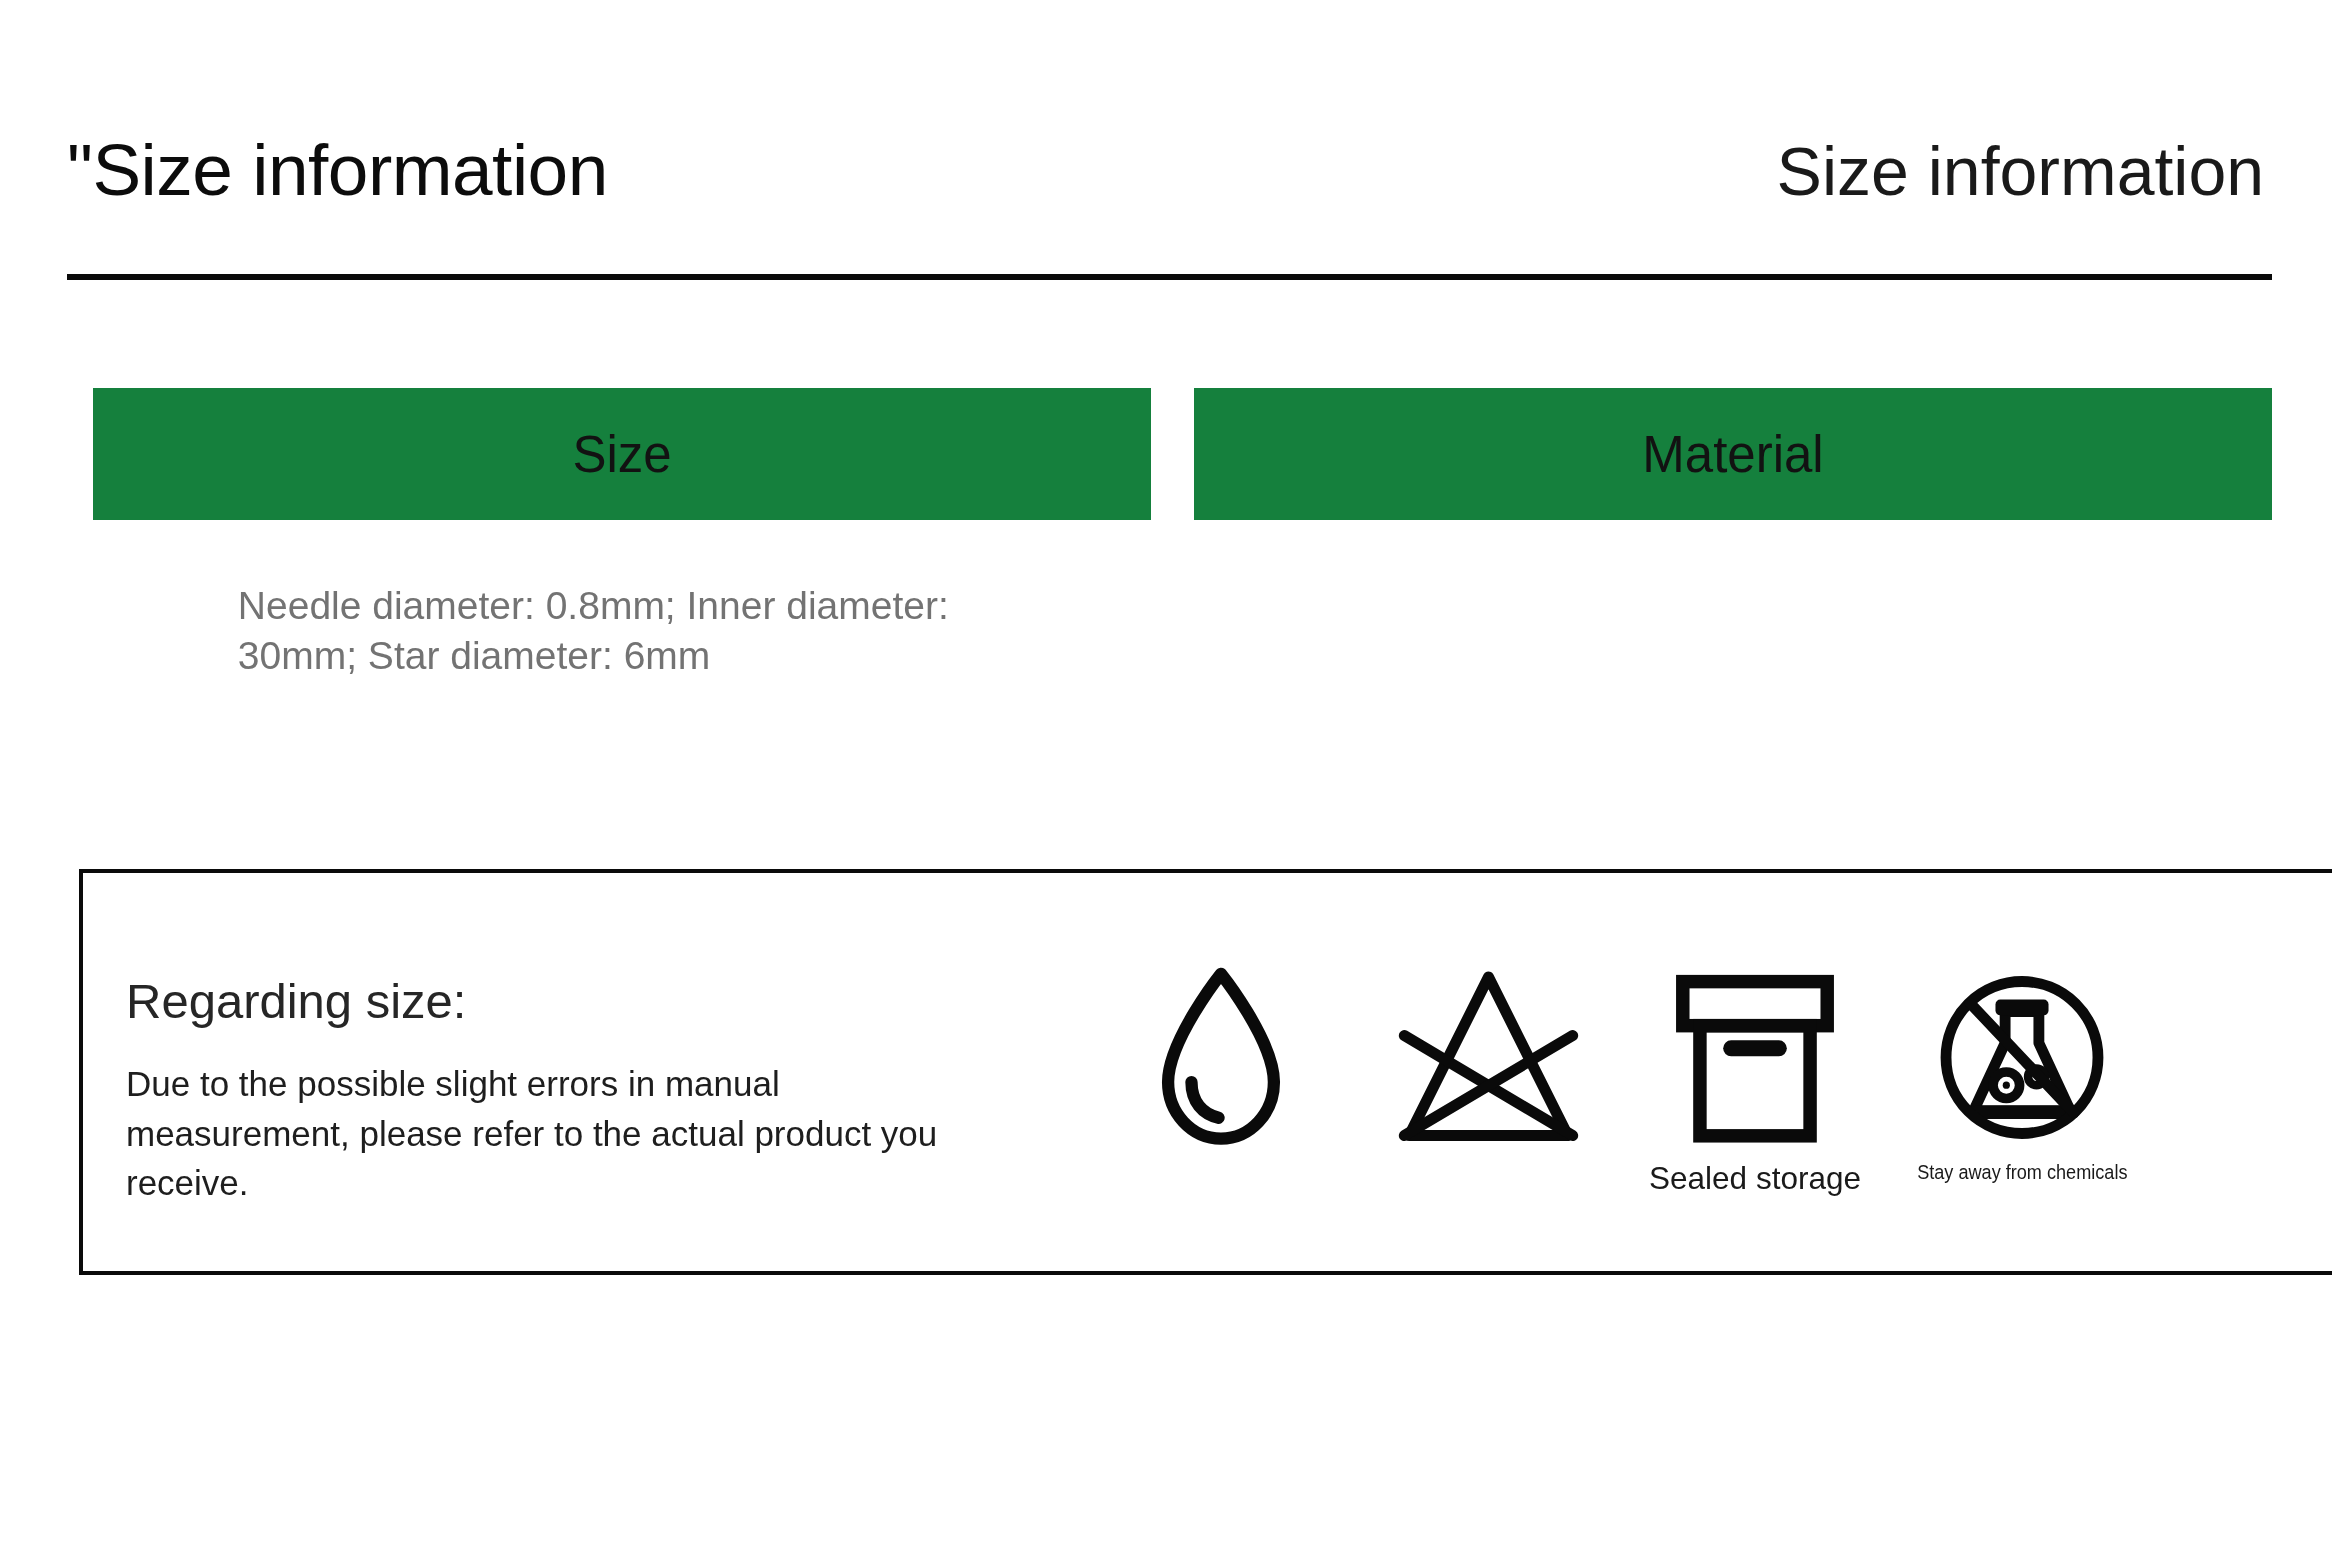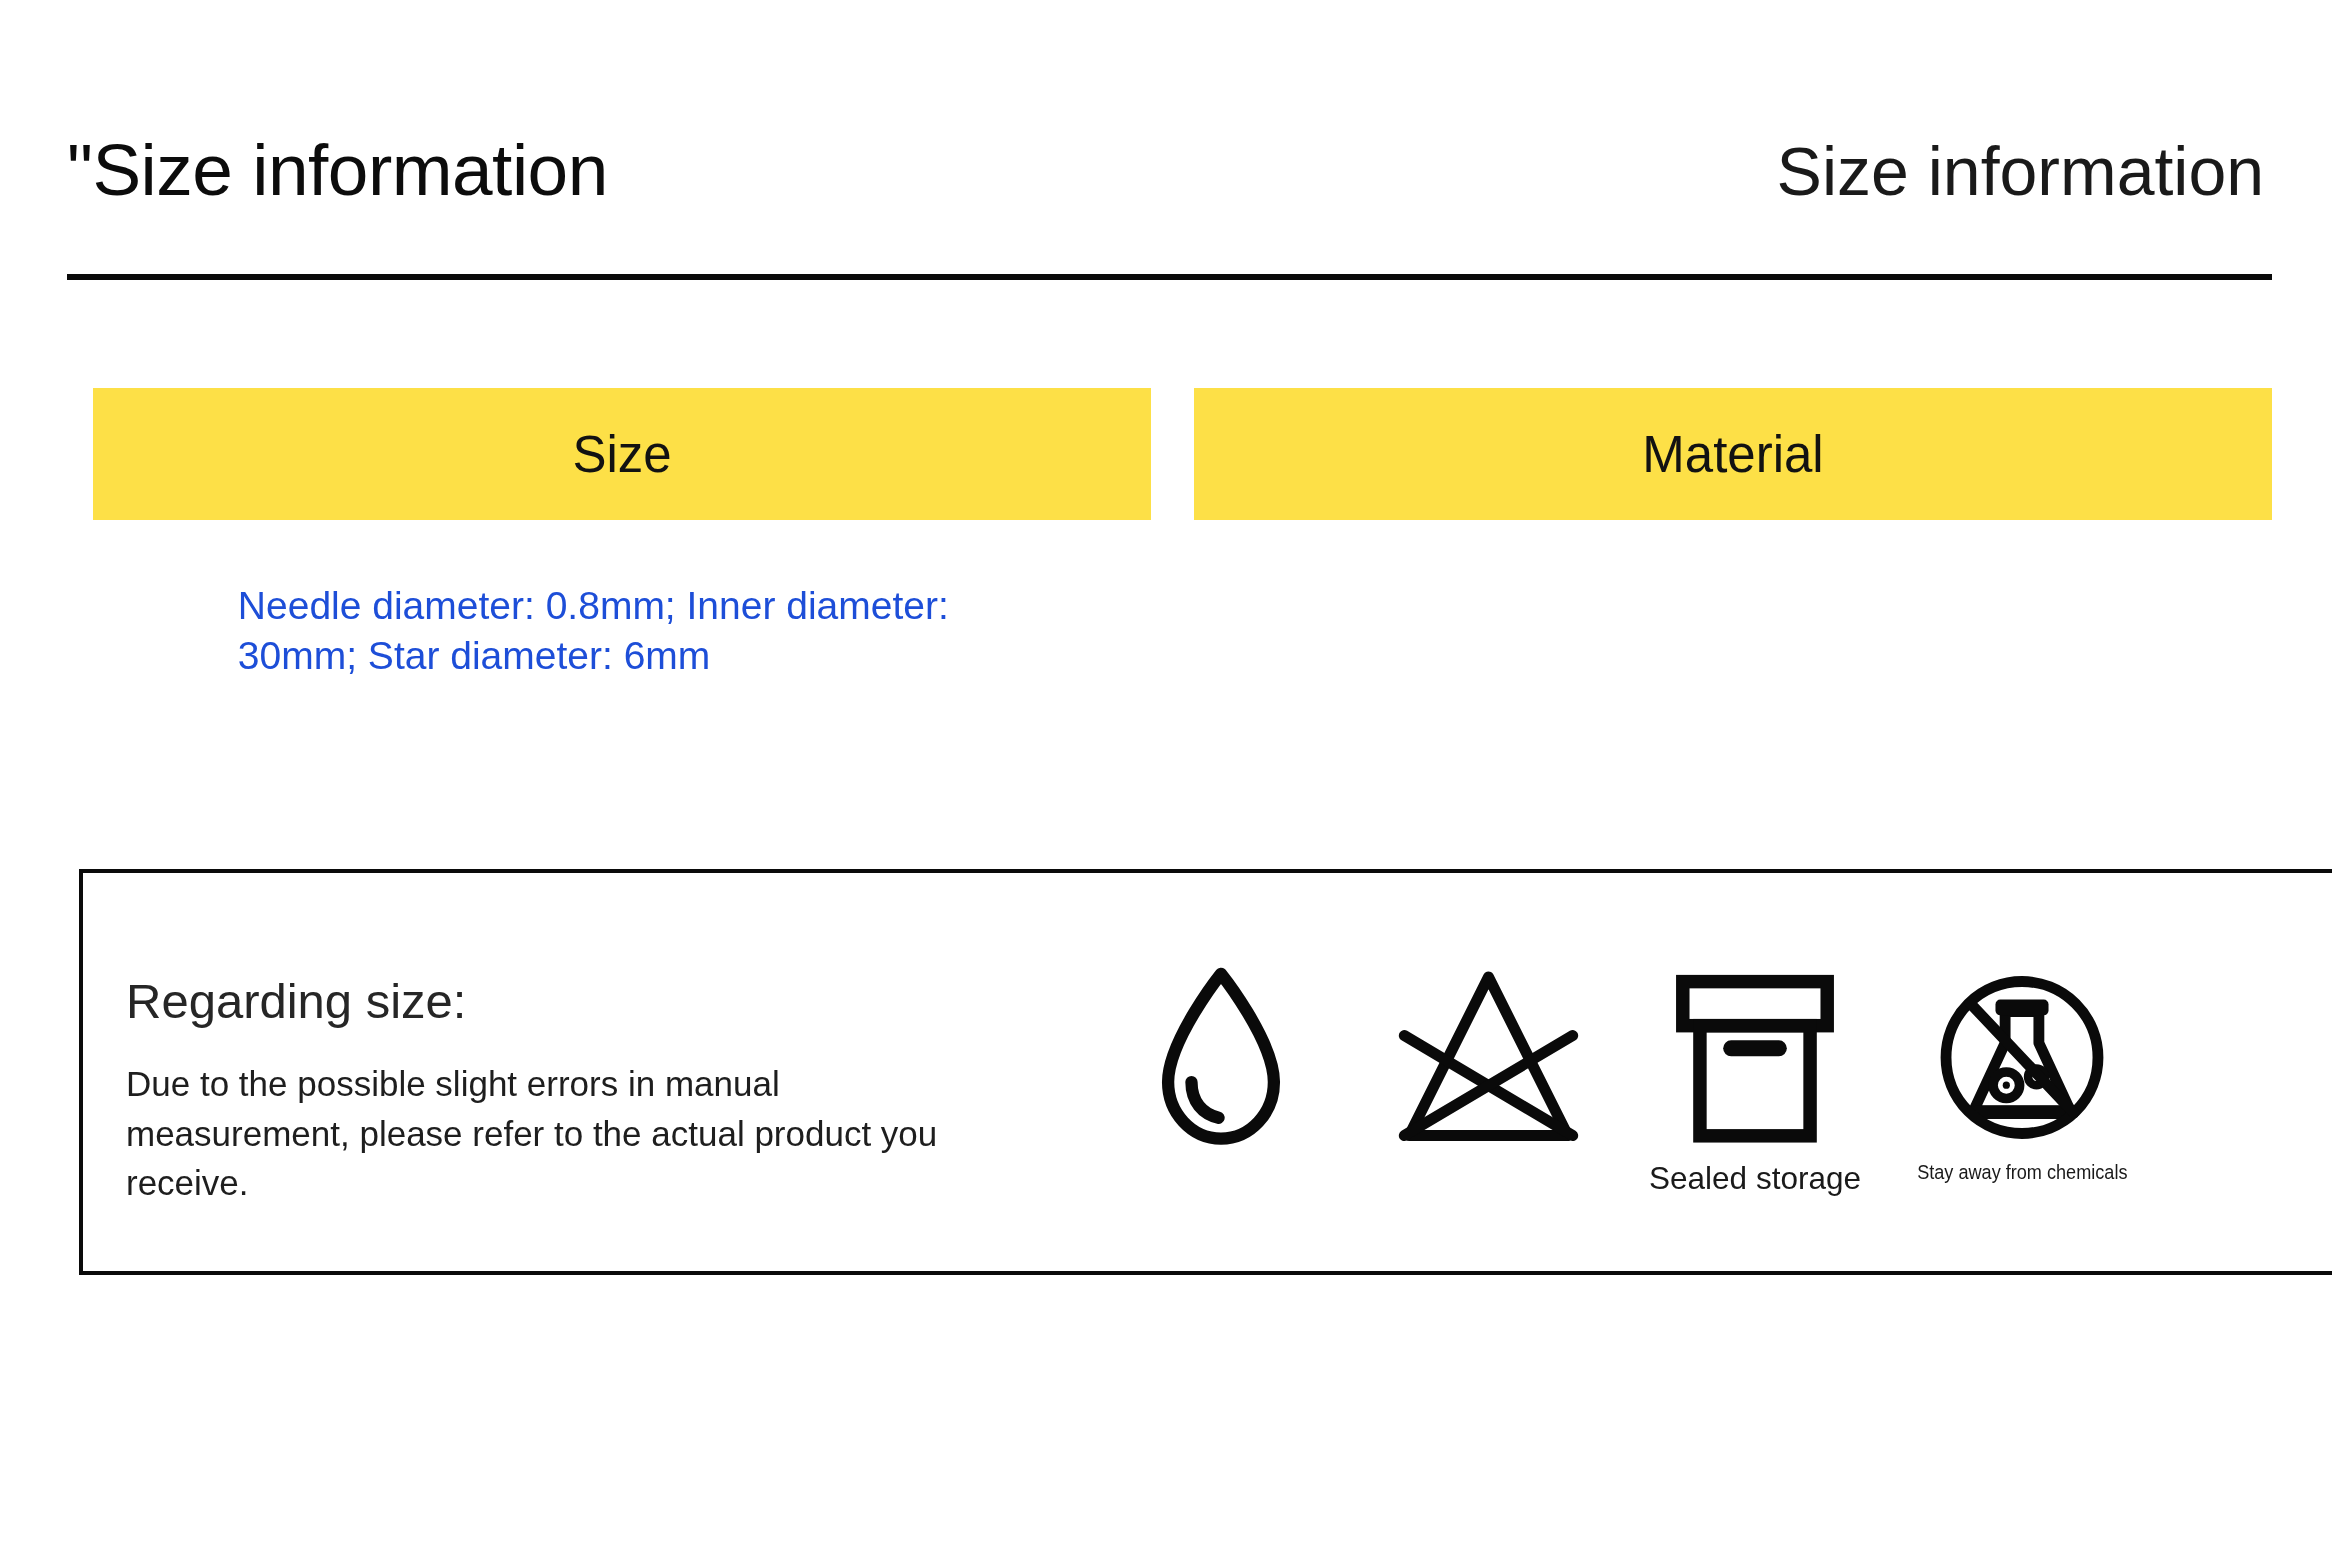--- a/index.html
+++ b/index.html
@@ -72,21 +72,21 @@
     width: 1058px;
     display: flex;
     flex-direction: column;
     align-items: center;
   }
   .spec-col.right { width: 1078px; }
 
   .spec-head {
     width: 100%;
     height: 132px;
-    background: #fde047;
+    background: #15803d;
     display: flex;
     align-items: center;
     justify-content: center;
     box-sizing: border-box;
   }
   .spec-head-label {
     font-size: 51px;
     line-height: 1;
     font-weight: 400;
     color: #121212;
@@ -95,21 +95,21 @@
   .spec-body {
     width: 100%;
     display: flex;
     justify-content: center;
     padding-top: 61px;
   }
   .spec-value-small {
     font-size: 39px;
     line-height: 1.28;
     font-weight: 400;
-    color: #1d4ed8;
+    color: #737373;
     text-align: left;
     max-width: 788px;
     padding-left: 19.7px;
   }
   .spec-value-large {
     font-size: 55px;
     line-height: 1.2;
     font-weight: 400;
     color: #141414;
     text-align: center;

